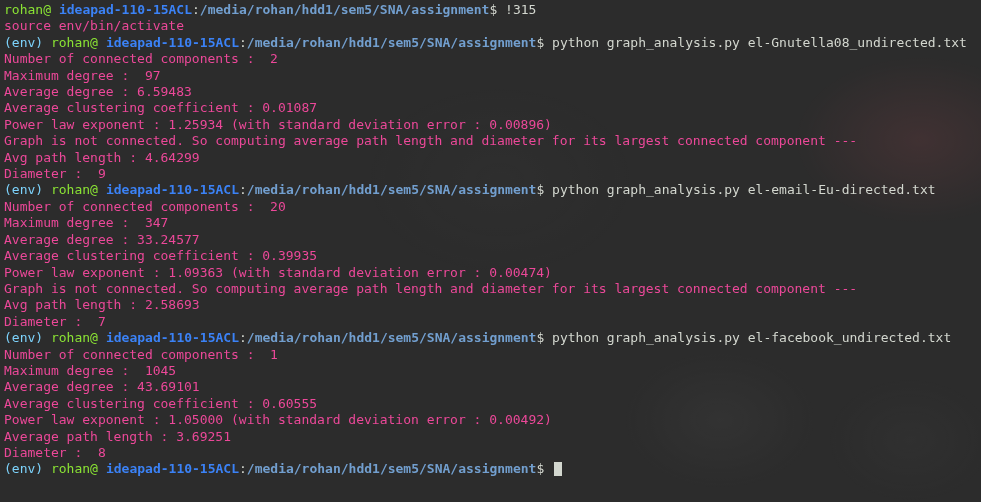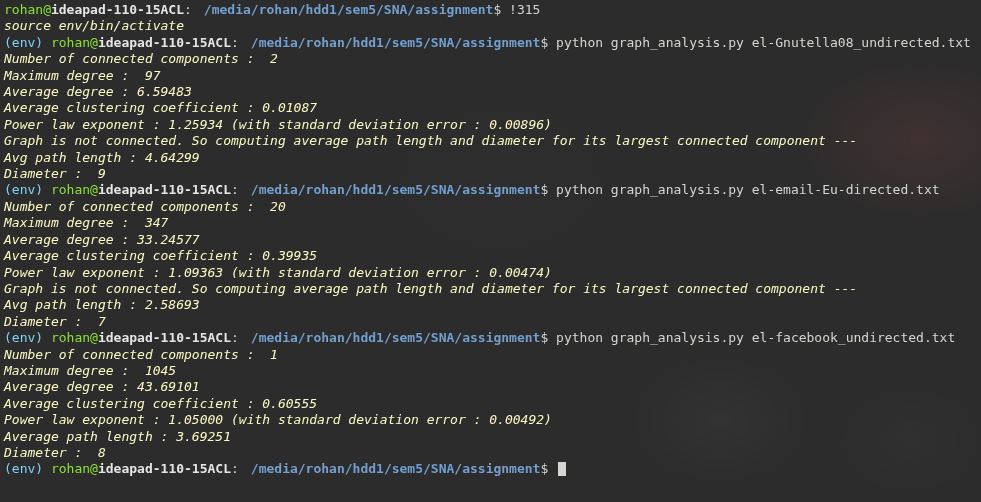--- a/index.html
+++ b/index.html
@@ -26,25 +26,25 @@
     z-index: 0;
   }
   .terminal {
     position: relative;
     z-index: 1;
     padding: 2px 4px;
     white-space: pre;
   }
   .line { display: block; }
   .user { color: #8ae234; font-weight: normal; }
-  .host { color: #e5e5e5; font-weight: bold; }
-  .path { color: #729fcf; font-weight: bold; margin-left: 12px; }
+  .host { color: #3b82f6; font-weight: bold; margin-left: 8px; }
+  .path { color: #729fcf; font-weight: bold; }
   .dollar { color: #d3d7cf; }
   .cmd { color: #d3d7cf; margin-top: 20px; }
-  .out { color: #fef9c3; font-style: italic; }
+  .out { color: #ec4899; }
   .env { color: #7dd3fc; }
   .cursor {
     display: inline-block;
     width: 8px;
     height: 14px;
     background: #d3d7cf;
     vertical-align: text-bottom;
     margin-left: 2px;
   }
 </style>

